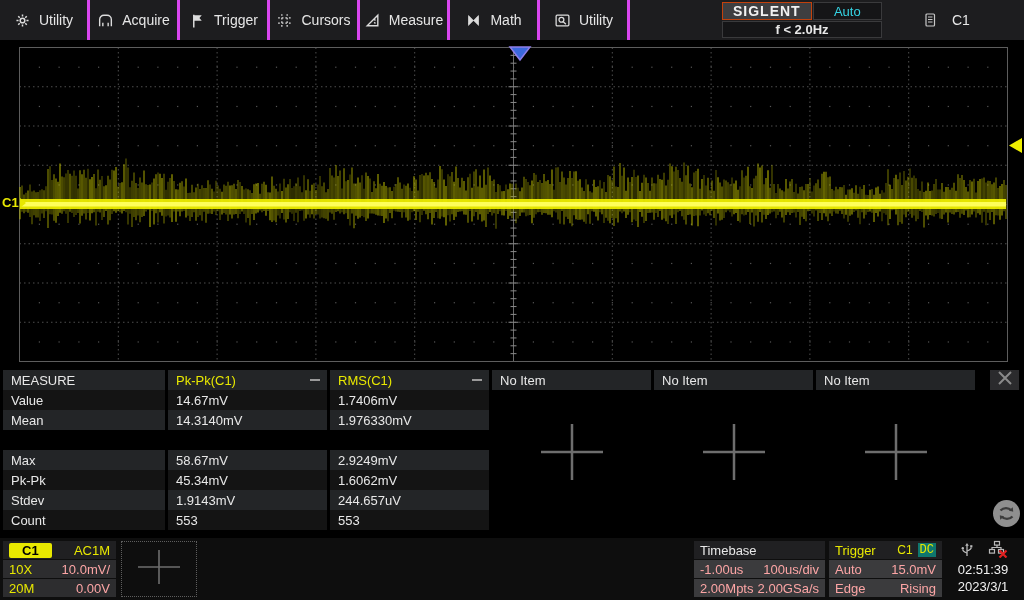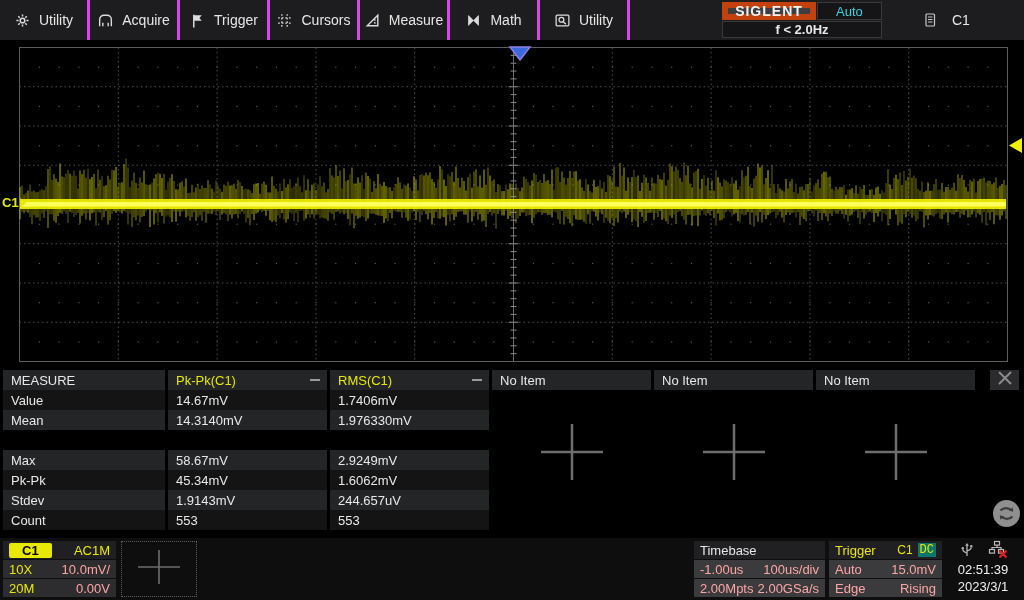--- a/index.html
+++ b/index.html
@@ -9,21 +9,21 @@
 
   
   .menubar { position:absolute; left:0; top:0; width:1024px; height:40px;
     background:#1d1d1f; display:flex; align-items:stretch; }
   .mitem { flex:0 0 90px; display:flex; align-items:center; justify-content:center;
     gap:8px; font-size:14px; color:#e6e6e6; border-right:3px solid #d946ef; cursor:pointer; }
   .micon { display:flex; align-items:center; }
   .brand { position:absolute; left:722px; top:2px; width:160px; height:36px;
     display:flex; flex-direction:column; gap:1px; }
   .brandrow { display:flex; gap:1px; height:18px; }
-  .logobox { flex:1.3; background:#3e3e40; border:6px solid #c2410c; display:flex;
+  .logobox { flex:1.3; background:#3e3e40; border:1px solid #c2410c; display:flex;
     align-items:center; justify-content:center; }
   .logobox span { font-weight:bold; font-size:14px; letter-spacing:1px; color:#f2f2f2; }
   .autobox { flex:1; background:#151517; border:1px solid #3a3a3c; display:flex;
     align-items:center; justify-content:center; font-size:13px; color:var(--c-auto,#35d5e5); }
   .freqbox { height:17px; background:#151517; border:1px solid #3a3a3c; display:flex;
     align-items:center; justify-content:center; font-size:13px; color:#e8e8e8;font-weight:bold; }
   .notesbtn { position:absolute; left:908px; top:0; height:40px; width:80px;
     display:flex; align-items:center; gap:14px; padding-left:14px; cursor:pointer; font-size:14px; }
 
   

